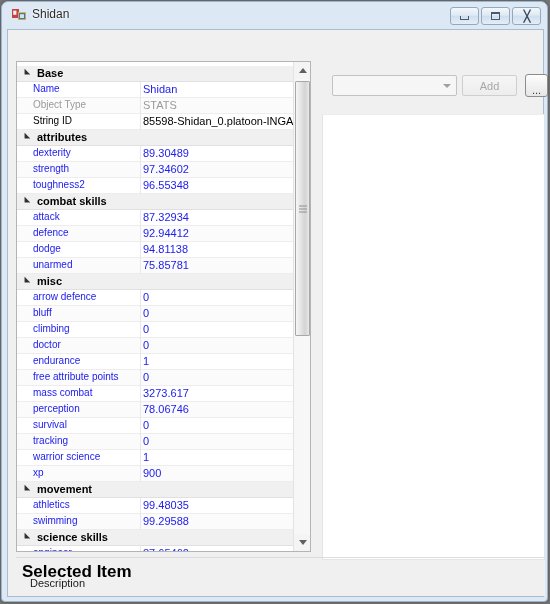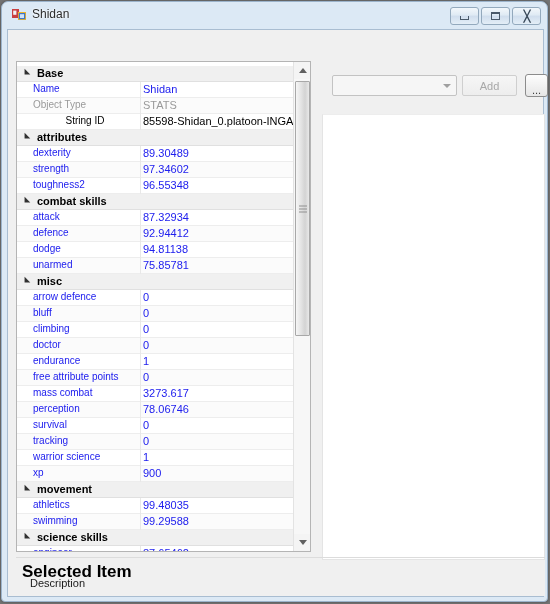--- a/index.html
+++ b/index.html
@@ -116,21 +116,21 @@
     font-size: 11px; color: #2020ee;
     white-space: nowrap; overflow: hidden;
   }
   .prop-row .splitter {
     position: absolute; left: 123px; top: 0; width: 1px; height: 16px;
     background: #e8e8e8;
   }
   .prop-row.readonly .prop-name,
   .prop-row.readonly .prop-val { color: #9a9a9a; }
   .prop-row.blackrow .prop-name,
-  .prop-row.blackrow .prop-val { color: #000000; text-align: center; }
+  .prop-row.blackrow .prop-val { color: #000000; }
 
   
   .vscroll {
     position: absolute;
     right: 0px; top: 0px;
     width: 17px; height: 489px;
     background: #f7f7f7;
     border-left: 1px solid #e3e3e3;
   }
   .sb-arrow {

